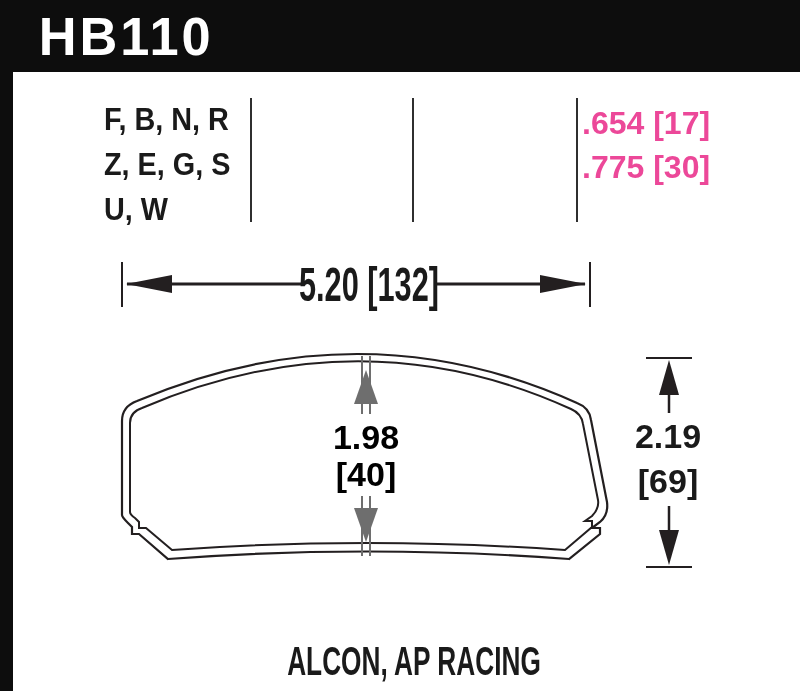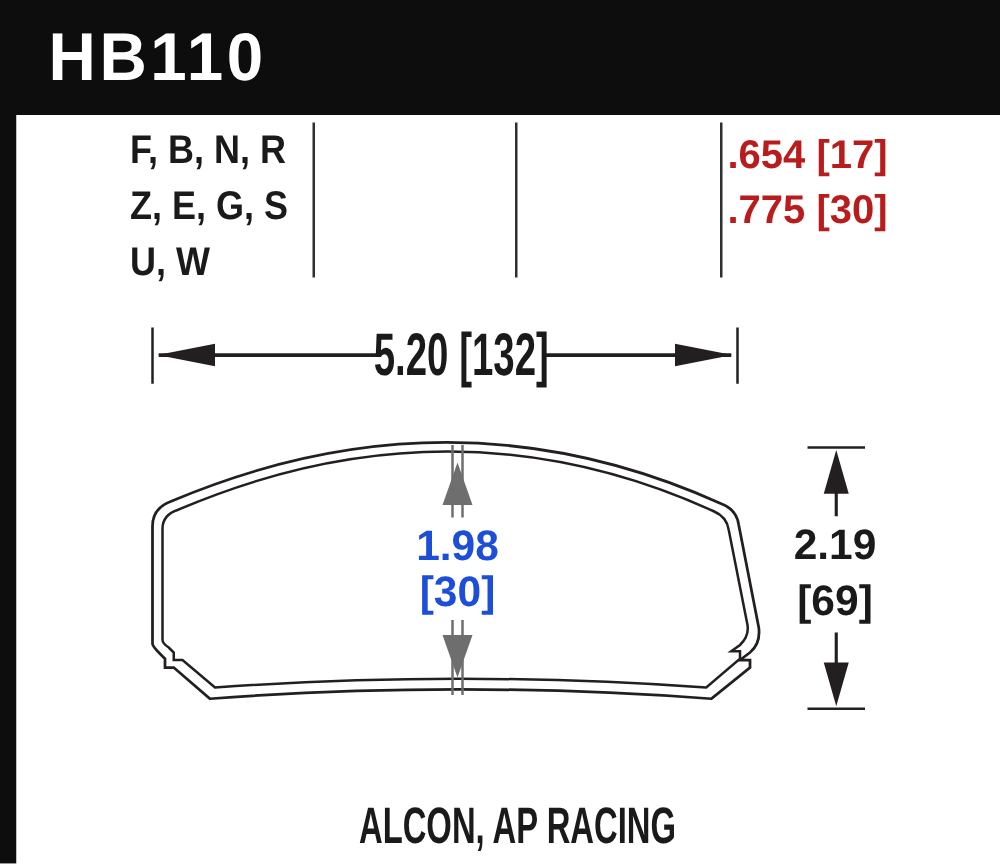--- a/index.html
+++ b/index.html
@@ -5,48 +5,48 @@
   html,body{margin:0;padding:0;background:#fff;}
   .canvas{
     position:relative;width:800px;height:691px;overflow:hidden;
     background:#ffffff;font-family:"Liberation Sans",sans-serif;
     -webkit-font-smoothing:antialiased;
   }
   .side-strip{
     position:absolute;left:0;top:0;width:13px;height:691px;background:#0d0d0d;
   }
   .header-bar{
-    position:absolute;left:0;top:0;width:800px;height:92px;background:#0d0d0d;
+    position:absolute;left:0;top:0;width:800px;height:72px;background:#0d0d0d;
     display:flex;align-items:center;
   }
   .part-number{
     color:#ffffff;font-size:54px;font-weight:700;letter-spacing:3px;
     padding-left:40px;line-height:1;transform:scaleX(0.97);transform-origin:left center;
     white-space:nowrap;
   }
   .vdivider{
     position:absolute;top:98px;height:124px;width:2px;background:#2f2f2f;
   }
   .compounds{
     position:absolute;left:104px;top:97px;color:#1a1a1a;
     font-size:32px;font-weight:700;line-height:45px;white-space:nowrap;
     transform:scaleX(0.9);transform-origin:left top;
   }
   .thickness{
-    position:absolute;left:582px;top:101px;color:#b91c1c;
+    position:absolute;left:582px;top:101px;color:#ec4899;
     font-size:32px;font-weight:700;line-height:44px;white-space:nowrap;
   }
   .dim-text{
     position:absolute;font-weight:700;color:#1a1a1a;white-space:nowrap;line-height:1;
   }
   .width-label{
     font-size:48px;transform:translate(-50%,-50%) scaleX(0.64);
   }
   .center-dim{
-    font-size:34px;color:#1d4ed8;transform:translate(-50%,-50%);
+    font-size:34px;color:#000000;transform:translate(-50%,-50%);
   }
   .height-dim{
     font-size:34px;transform:translate(-50%,-50%);text-align:right;
   }
   .caption{
     font-size:41px;transform:translate(-50%,-50%) scaleX(0.64);
   }
   svg{position:absolute;left:0;top:0;}
 </style>
 </head>
@@ -104,20 +104,20 @@
       <line x1="669" y1="392" x2="669" y2="413" stroke-width="2.5"></line>
       <polygon points="669,360 659,395 679,395" fill="#231f20" stroke="none"></polygon>
       <line x1="669" y1="506" x2="669" y2="531" stroke-width="2.5"></line>
       <polygon points="669,565 659,530 679,530" fill="#231f20" stroke="none"></polygon>
     </g>
   </svg>
 
   <div class="dim-text width-label" style="left:369px;top:285px">5.20 [132]</div>
 
   <div class="dim-text center-dim" style="left:366px;top:437px">1.98</div>
-  <div class="dim-text center-dim" style="left:366px;top:474px">[30]</div>
+  <div class="dim-text center-dim" style="left:366px;top:474px">[40]</div>
 
   <div class="dim-text height-dim" style="left:668px;top:436px">2.19</div>
   <div class="dim-text height-dim" style="left:668px;top:481px">[69]</div>
 
   <div class="dim-text caption" style="left:414px;top:661px">ALCON, AP RACING</div>
 
 </div>
 
 </body></html>

